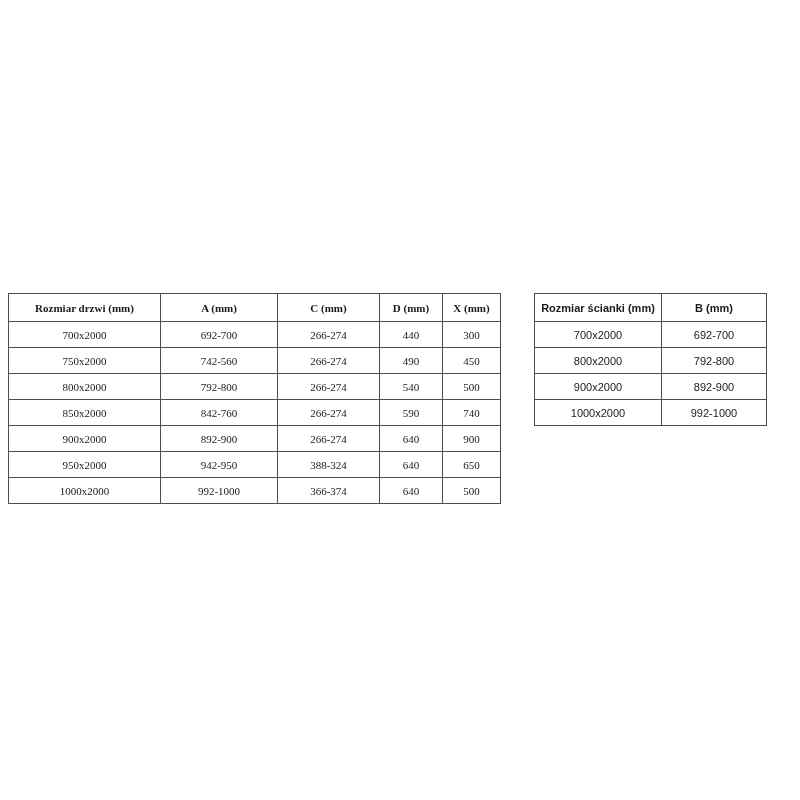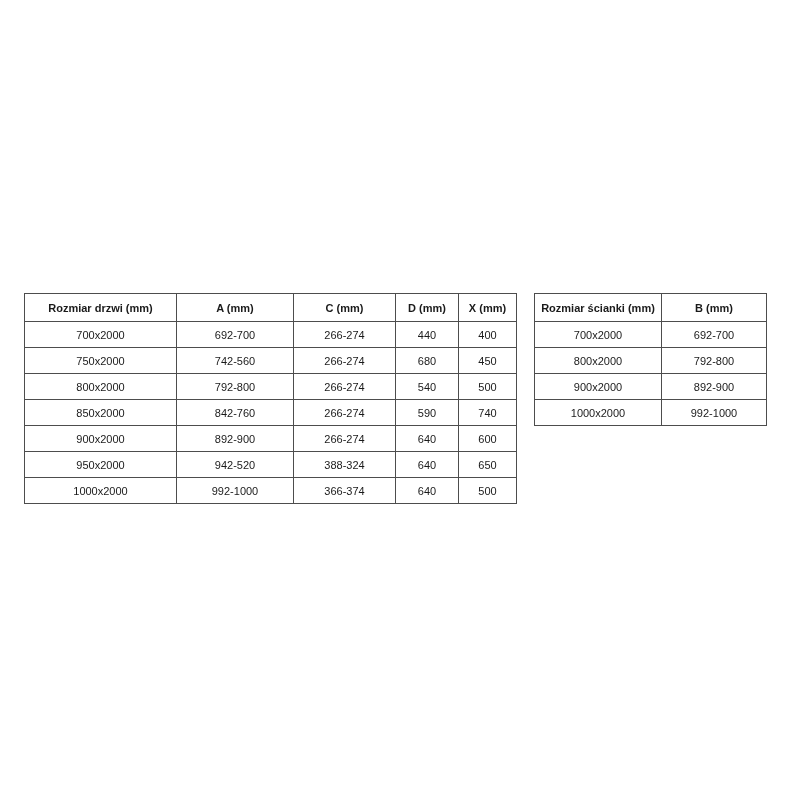--- a/index.html
+++ b/index.html
@@ -35,23 +35,24 @@
   }
   table.spec th {
     font-weight: bold;
     height: 27px;
   }
   table.spec td {
     font-weight: normal;
     height: 25px;
   }
   #doors-table {
-    left: 24px;
+    left: 8px;
     top: 293px;
     width: 492px;
+    font-family: Liberation Serif, serif;
   }
   #walls-table {
     left: 534px;
     top: 293px;
     width: 232px;
   }
 </style>
 </head>
 <body>
 
@@ -73,27 +74,27 @@
         <th>D (mm)</th>
         <th>X (mm)</th>
       </tr>
     </thead>
     <tbody>
       <tr>
         <td>700x2000</td>
         <td>692-700</td>
         <td>266-274</td>
         <td>440</td>
-        <td>400</td>
+        <td>300</td>
       </tr>
       <tr>
         <td>750x2000</td>
         <td>742-560</td>
         <td>266-274</td>
-        <td>680</td>
+        <td>490</td>
         <td>450</td>
       </tr>
       <tr>
         <td>800x2000</td>
         <td>792-800</td>
         <td>266-274</td>
         <td>540</td>
         <td>500</td>
       </tr>
       <tr>
@@ -101,25 +102,25 @@
         <td>842-760</td>
         <td>266-274</td>
         <td>590</td>
         <td>740</td>
       </tr>
       <tr>
         <td>900x2000</td>
         <td>892-900</td>
         <td>266-274</td>
         <td>640</td>
-        <td>600</td>
+        <td>900</td>
       </tr>
       <tr>
         <td>950x2000</td>
-        <td>942-520</td>
+        <td>942-950</td>
         <td>388-324</td>
         <td>640</td>
         <td>650</td>
       </tr>
       <tr>
         <td>1000x2000</td>
         <td>992-1000</td>
         <td>366-374</td>
         <td>640</td>
         <td>500</td>

